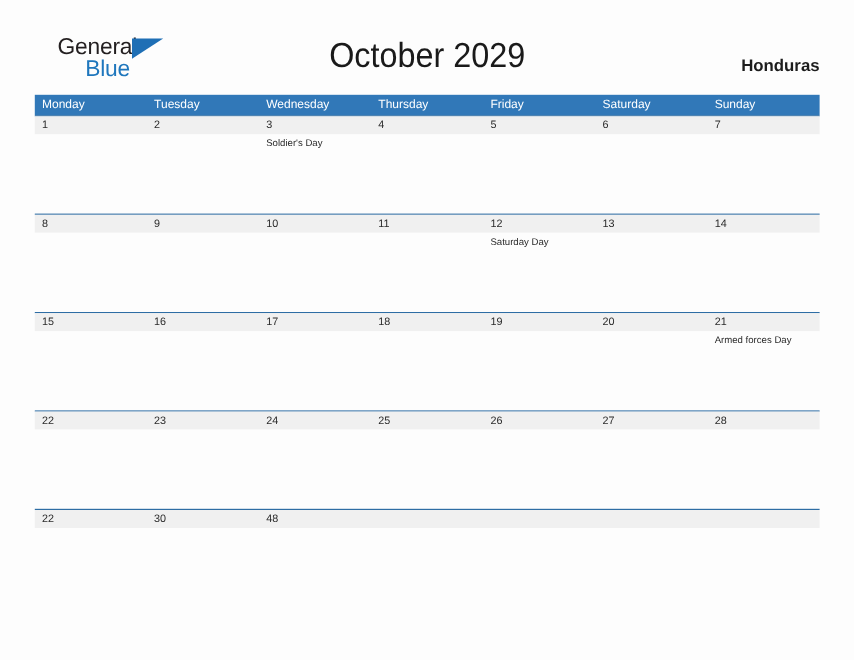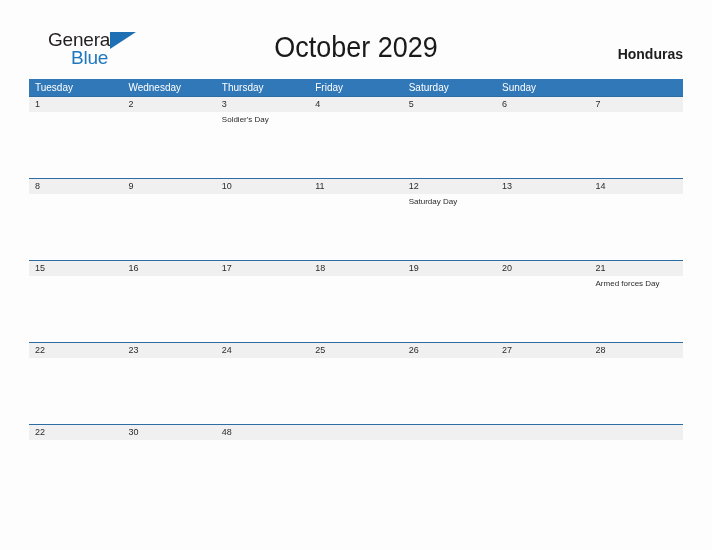--- a/index.html
+++ b/index.html
@@ -167,20 +167,21 @@
     </div>
 
     <div class="cal-title">October 2029</div>
 
     <div class="country">Honduras</div>
   </div>
 
   <div class="calendar">
 
     <div class="weekday-row">
+      <div class="weekday">Monday</div>
       <div class="weekday">Tuesday</div>
       <div class="weekday">Wednesday</div>
       <div class="weekday">Thursday</div>
       <div class="weekday">Friday</div>
       <div class="weekday">Saturday</div>
       <div class="weekday">Sunday</div>
     </div>
 
     <div class="week">
       <div class="date-band">

